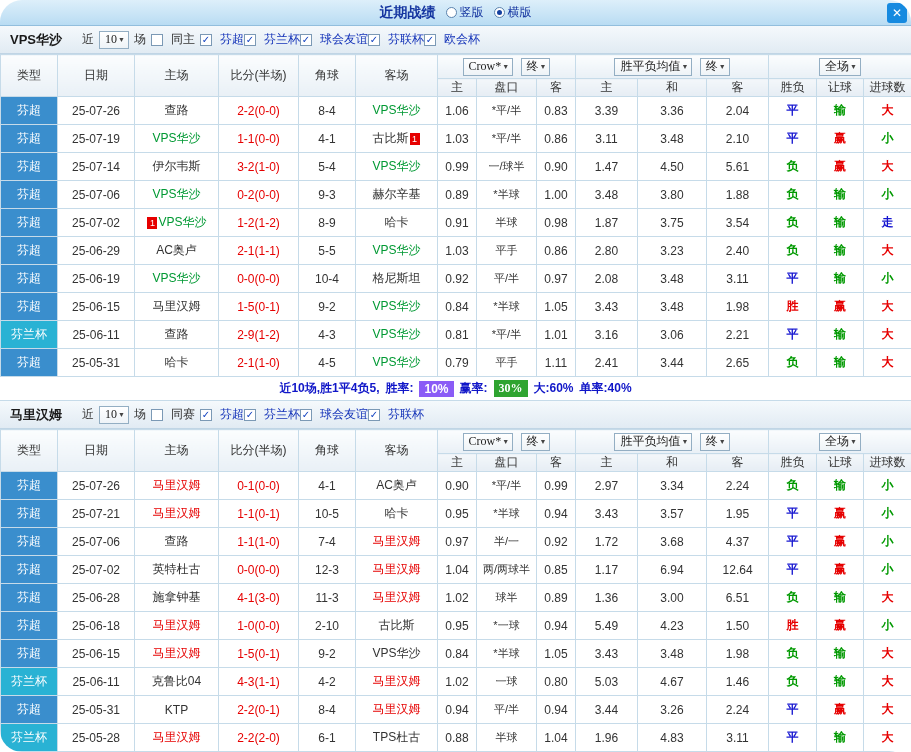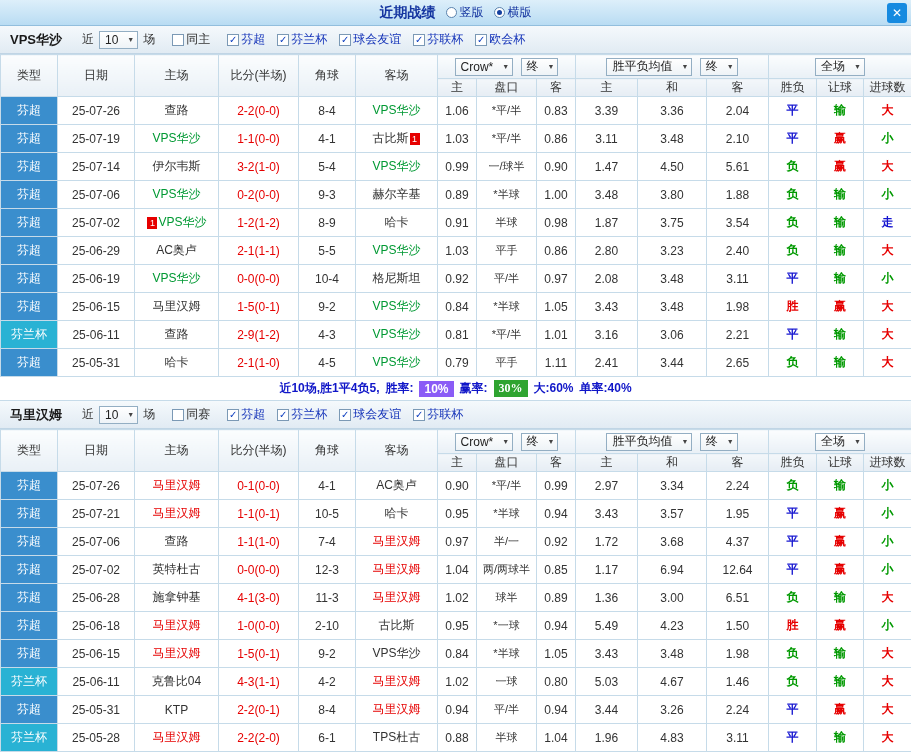--- a/index.html
+++ b/index.html
@@ -1,39 +1,39 @@
 <!DOCTYPE html>
 <html><head>
 <meta charset="utf-8">
 <style>
   * { margin:0; padding:0; box-sizing:border-box; }
   html,body { width:911px; height:752px; overflow:hidden; background:#fff;
     font-family:"Liberation Sans","DejaVu Sans",sans-serif; }
-  .app { width:911px; height:752px; position:relative; background:#fff; overflow:hidden; }
+  .app { width:911px; height:752px; position:relative; background:#fff; overflow:hidden;border-radius:22px; }
 
   
   .top-bar { height:26px; background:linear-gradient(#ddeffa,#b9dcf3);
     border-bottom:1px solid #92bedd; display:flex; align-items:center; justify-content:center; position:relative; }
   .title-group { display:flex; align-items:center; gap:10px; }
   .dialog-title { color:#1535a0; font-weight:bold; font-size:14px; }
   .radio { display:inline-flex; align-items:center; gap:3px; color:#1535a0; font-size:12px; cursor:pointer; }
   .rdot { width:11px; height:11px; border:1px solid #5b83ad; border-radius:50%; background:#fff; position:relative; display:inline-block; }
   .rdot.on::after { content:""; position:absolute; left:2px; top:2px; width:5px; height:5px; border-radius:50%; background:#15409f; }
   .close-btn { position:absolute; right:4px; top:3px; width:20px; height:20px; background:#168ae0; border-radius:3px;
     color:#fff; display:flex; align-items:center; justify-content:center; font-size:12px; font-weight:bold; cursor:pointer; }
 
   
   .section-bar { height:28px; background:linear-gradient(#f5f9fc,#e1ebf3); border-bottom:1px solid #c0d5e5;
     display:flex; align-items:center; font-size:12px; color:#333; }
   .team-name { width:82px; padding-left:10px; font-weight:bold; font-size:13px; color:#1a1a1a; white-space:nowrap; }
   .flt { display:flex; align-items:center; gap:5px; }
   .sel { display:inline-flex; align-items:center; border:1px solid #93aec3; background:linear-gradient(#ffffff,#eef3f7);
-    height:18px; padding:0 3px 0 5px; gap:9px; font-size:12px; color:#222; cursor:pointer; white-space:nowrap; }
+    height:18px; padding:0 3px 0 5px; gap:1px; font-size:12px; color:#222; cursor:pointer; white-space:nowrap;font-family:Liberation Serif, serif; }
   .arr { font-size:7px; color:#444; }
-  .cb { display:inline-flex; align-items:center; gap:2px; cursor:pointer;margin-left:12px; }
+  .cb { display:inline-flex; align-items:center; gap:8px; cursor:pointer; }
   .box { width:12px; height:12px; border:1px solid #7b99b5; background:#fff; display:inline-flex;
     align-items:center; justify-content:center; font-size:10px; font-weight:bold; color:#1040c0; line-height:1; }
   .lbl { color:#1332b8; }
   .lbl-dark { color:#333; }
 
   
   table { width:911px; border-collapse:collapse; table-layout:fixed; }
   th,td { border:1px solid #c6dbe9; text-align:center; font-size:12px; overflow:hidden; white-space:nowrap; }
   thead .h1 th { height:24px; background:linear-gradient(#fbfdfe,#e9f0f6); color:#333; font-weight:normal; }
   thead .h2 th { height:18px; background:linear-gradient(#f3f7fa,#e6edf4); color:#333; font-weight:normal; }

